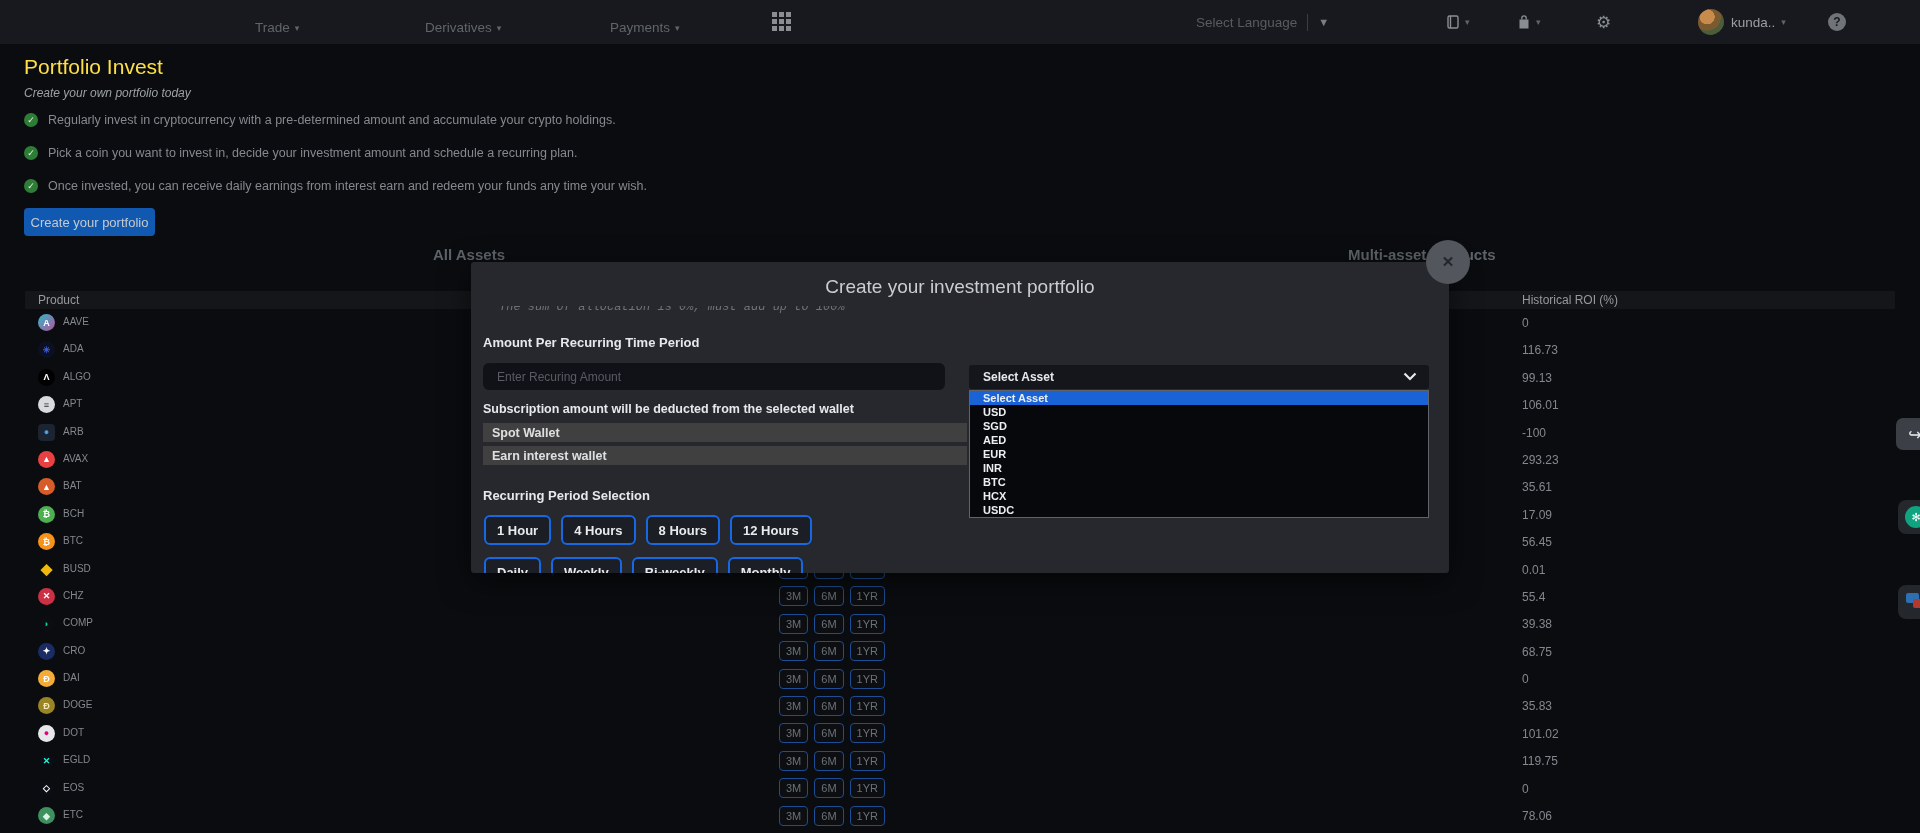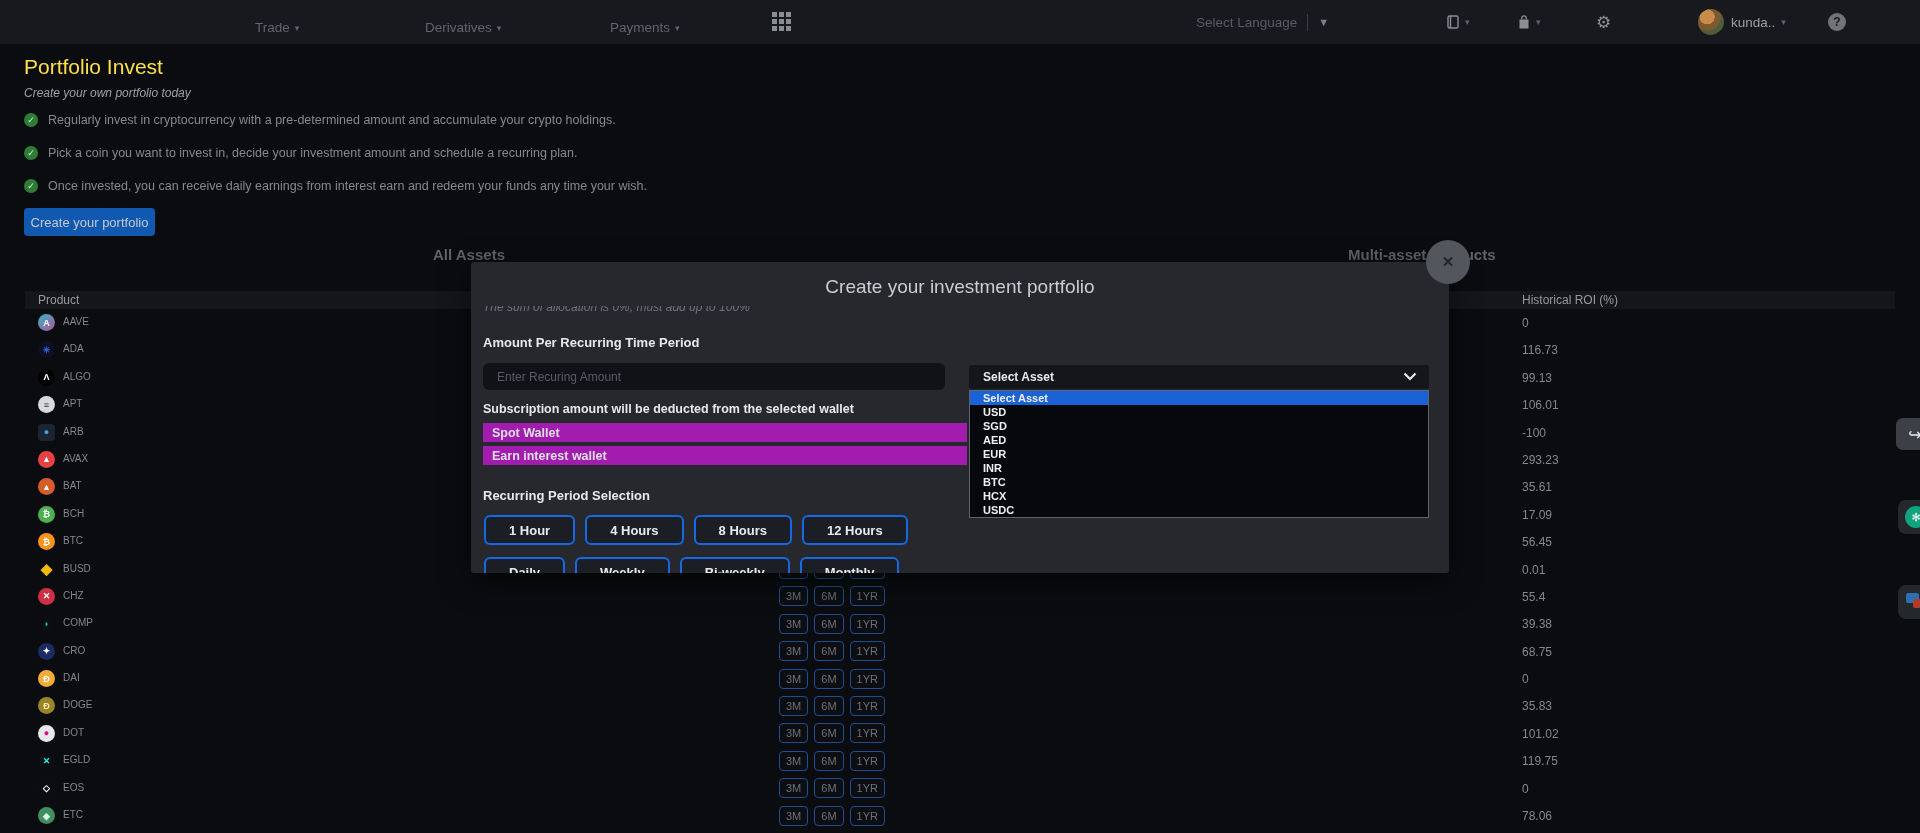--- a/index.html
+++ b/index.html
@@ -58,46 +58,46 @@
   .roi { position:absolute; left:1497px; top:7px; font-size:12px; color:#84888e; }
 
   
   .modal { position:absolute; left:471px; top:262px; width:978px; height:311px; z-index:10; }
   .modal-clip { position:absolute; inset:0; background:#26282e; border-radius:3px; overflow:hidden;
                 box-shadow:0 8px 30px rgba(0,0,0,.55); }
   .m-title { position:absolute; left:0; right:0; top:14px; text-align:center; font-size:19px; color:#c9ccd0; }
   .m-close { position:absolute; left:955px; top:-22px; width:44px; height:44px; border-radius:50%;
              background:#53565c; border:none; color:#23252a; font-size:15px; font-weight:bold; cursor:pointer;
              display:flex; align-items:center; justify-content:center; z-index:11; }
-  .m-note-clip { position:absolute; left:12px; top:44px; height:12px; overflow:hidden; width:500px; }
+  .m-note-clip { position:absolute; left:28px; top:44px; height:12px; overflow:hidden; width:500px;font-family:Liberation Mono, monospace; }
   .m-note { margin-top:-6px; font-size:12px; font-style:italic; color:#6f7379; }
   .m-label { position:absolute; font-size:13px; font-weight:bold; color:#e6e8eb; }
   .m-amount-label { left:12px; top:73px;text-align:right; }
   .m-input { position:absolute; left:12px; top:101px; width:462px; height:27px; background:#101218;
              border:none; border-radius:6px; color:#cfd2d6; font-size:12px; padding:0 14px;
              font-family:"Liberation Sans",sans-serif; }
   .m-input::placeholder { color:#585c63; }
   .m-select { position:absolute; left:498px; top:103px; width:460px; height:24px; background:#14161c;
               border-radius:3px; display:flex; align-items:center; cursor:pointer; }
   .m-select-label { font-size:12px; font-weight:bold; color:#e6e8eb; padding-left:14px; }
   .m-select svg { position:absolute; right:12px; top:7px; }
   .m-list { position:absolute; left:498px; top:128px; width:460px; background:#07080c;
             border:1px solid #60646a; z-index:12; }
   .m-option { height:14px; line-height:14px; padding-left:13px; font-size:11px; font-weight:bold;
               color:#eceef0; cursor:pointer; }
   .m-option.selected { background:#1a63d6; }
   .m-sub-label { left:12px; top:140px; font-size:12.5px; }
-  .m-wallet { position:absolute; left:12px; width:484px; height:19px; background:#a21caf;
+  .m-wallet { position:absolute; left:12px; width:484px; height:19px; background:#404040;
               display:flex; align-items:center; padding-left:9px; font-size:12.5px; font-weight:bold;
               color:#dde0e3; cursor:pointer; }
   .m-wallet.w0 { top:161px; } .m-wallet.w1 { top:184px; }
   .m-rec-label { left:12px; top:226px; }
   .m-periods { position:absolute; left:13px; display:flex; gap:10px; }
   .m-periods.r1 { top:253px; } .m-periods.r2 { top:295px; }
-  .m-periods button { height:30px; padding:0 23px; background:rgba(10,12,16,.35); border:2px solid #1668e3;
+  .m-periods button { height:30px; padding:0 11px; background:rgba(10,12,16,.35); border:2px solid #1668e3;
                       border-radius:6px; color:#e8eaed; font-size:13px; font-weight:bold;
                       font-family:"Liberation Sans",sans-serif; cursor:pointer; }
 
   
   .float-btn { position:absolute; z-index:6; border:none; cursor:pointer; }
   .fb-share { left:1896px; top:418px; width:38px; height:32px; border-radius:7px; background:#3c4046;
               color:#e8eaec; font-size:16px; }
   .fb-gpt { left:1898px; top:500px; width:36px; height:34px; border-radius:8px; background:#24272c;
             display:flex; align-items:center; justify-content:center; }
   .fb-gpt .knot { width:22px; height:22px; border-radius:50%; background:#10a37f; color:#fff; font-size:11px;

